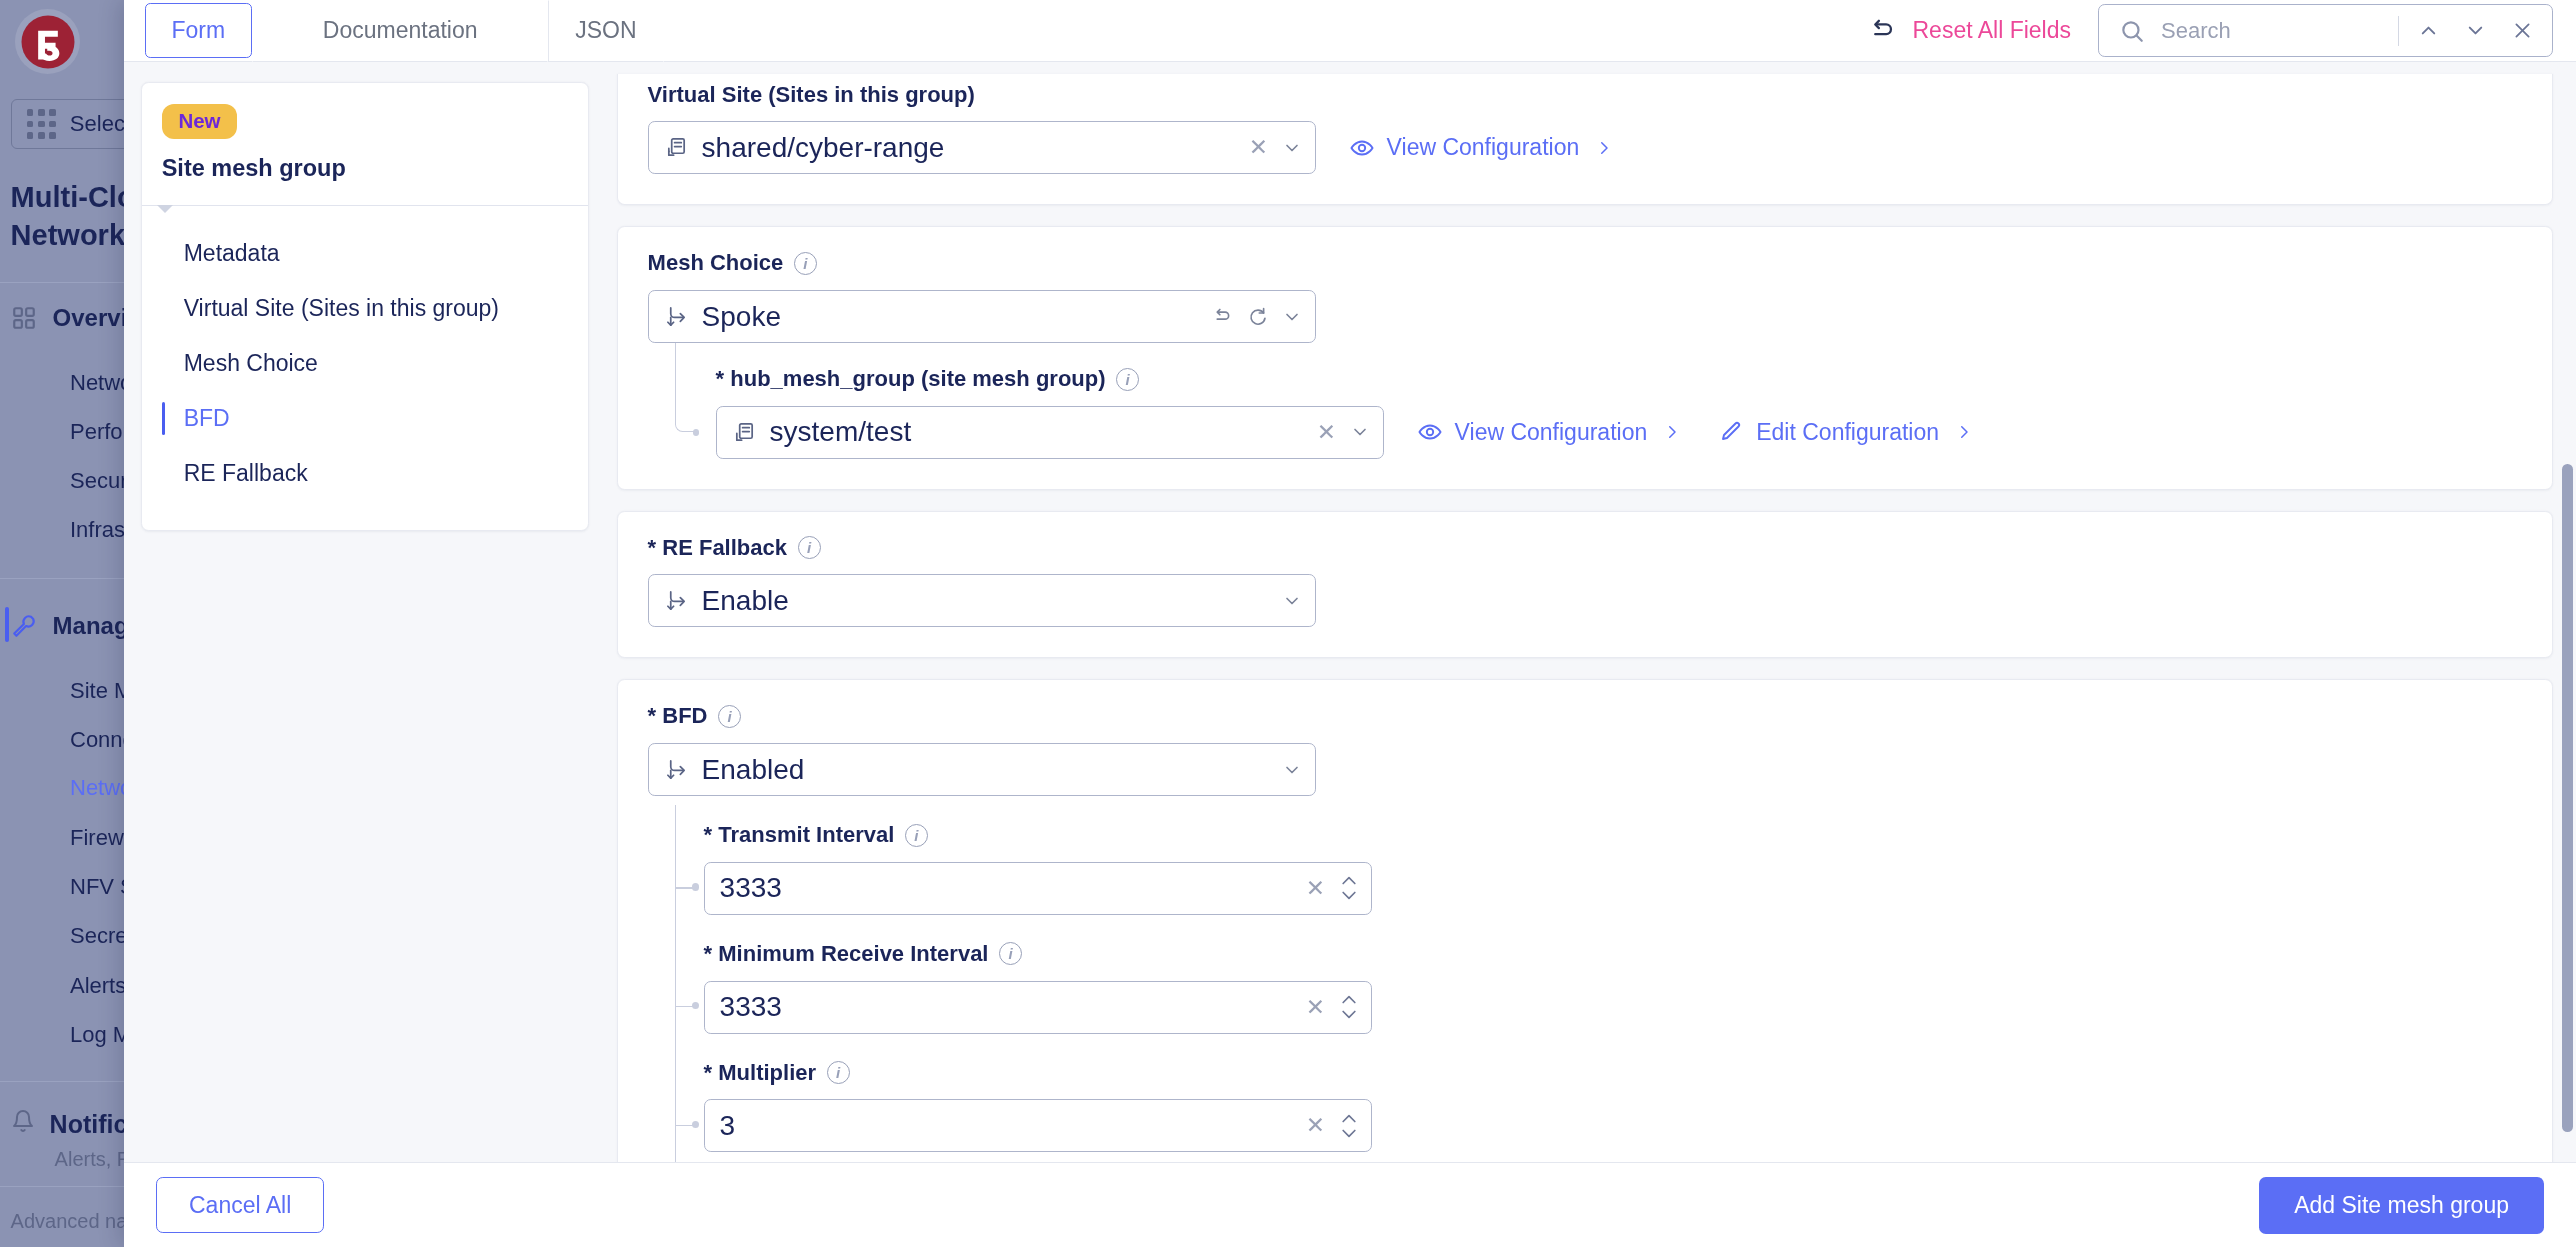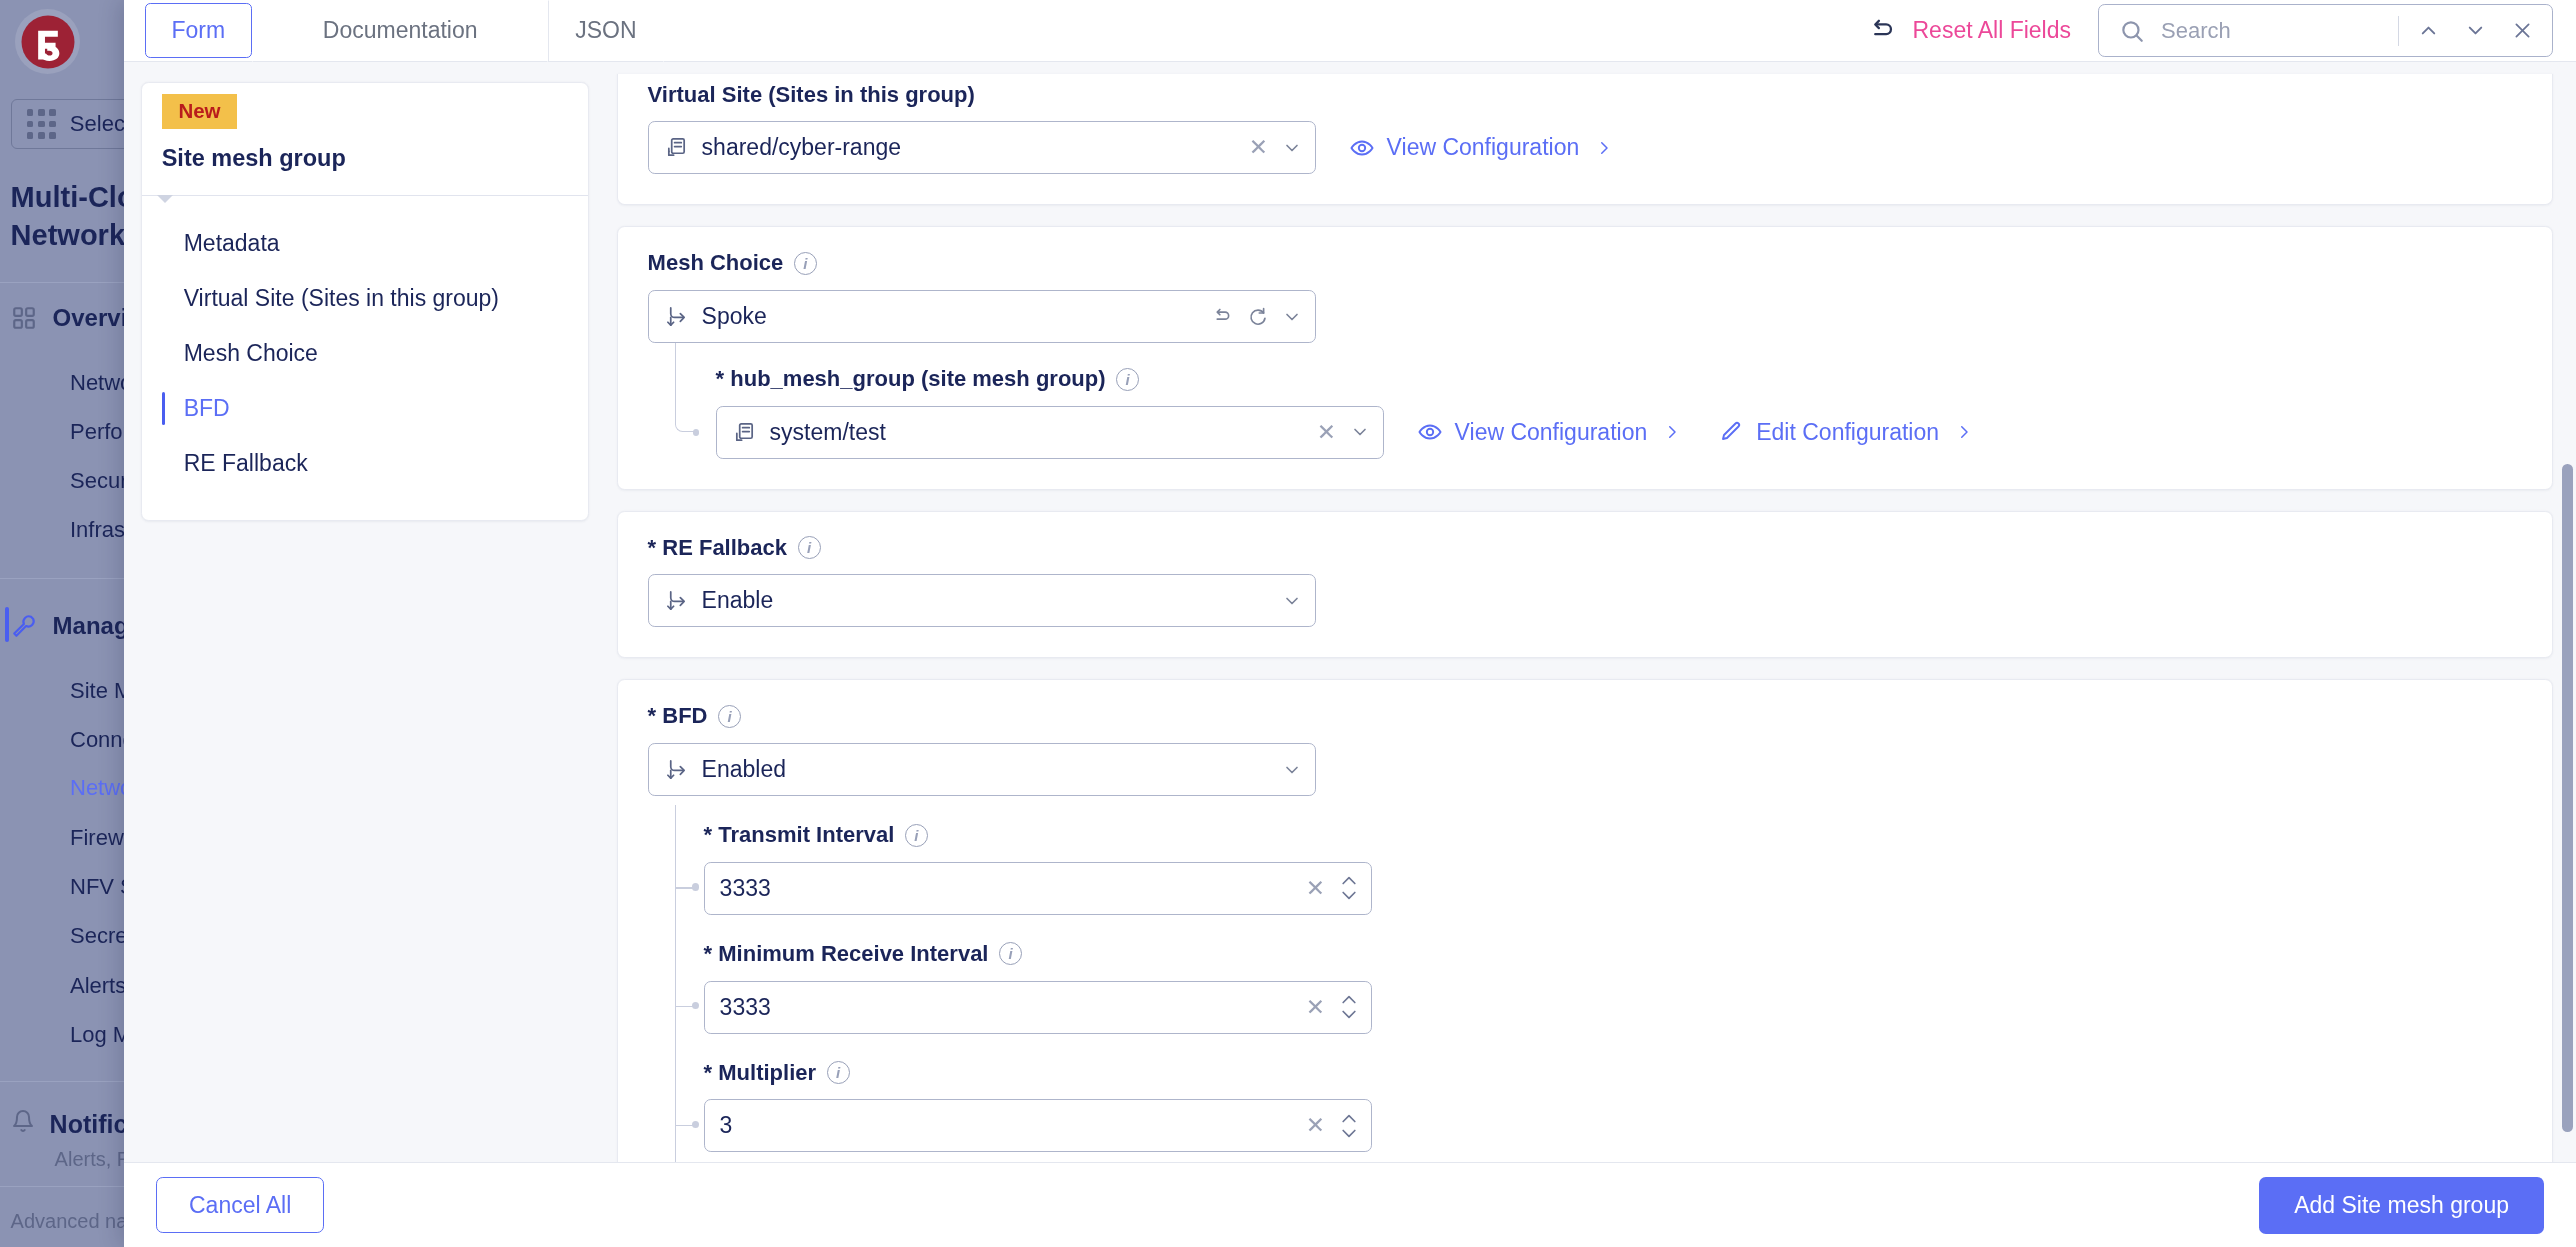--- a/index.html
+++ b/index.html
@@ -113,23 +113,23 @@
   
   #form-nav {
     width: 482px; flex: 0 0 482px; padding: 20px 16.7px 0 16.7px;
   }
   #form-nav-card {
     background: #fff; border-radius: 7.6px; border: 0.8px solid #e8eaf1;
     box-shadow: 0 0.8px 2.3px rgba(25,30,70,.06);
     padding: 0 0 29px 0; overflow: hidden;
   }
   .badge-new {
-    display: inline-block; margin: 11px 0 0 20px;
-    background: #f3c04a; color: #b91c1c; font-size: 20.5px; font-weight: bold;
-    border-radius: 0; padding: 5.3px 16.7px;
+    display: inline-block; margin: 21px 0 0 20px;
+    background: #f3c04a; color: #6d28d9; font-size: 20.5px; font-weight: bold;
+    border-radius: 12px; padding: 5.3px 16.7px;
   }
   .smg-title { margin: 16.7px 0 23px 20px; font-size: 23.5px; font-weight: bold; color: #1b2559; }
   .smg-sep { height: 0.8px; background: #e1e4ee; position: relative; }
   .smg-sep::after {
     content: ""; position: absolute; left: 15px; top: 0;
     border-left: 8.3px solid transparent; border-right: 8.3px solid transparent;
     border-top: 8.3px solid #cfd4e2;
   }
   .smg-list { padding-top: 20px; }
   .smg-item {
@@ -165,21 +165,21 @@
   }
 
   .row { display: flex; align-items: center; gap: 33px; }
 
   .ctl {
     height: 53px; border: 0.8px solid #aeb5cb; border-radius: 6.8px; background: #fff;
     display: flex; align-items: center; padding: 0 12px 0 15px; gap: 12px;
   }
   .ctl.w-big { width: 668px; }
   .ctl.w-mid { width: 668px; align-items: center; }
-  .ctl .val { font-size: 23px; color: #1b2559; flex: 1; white-space: nowrap; overflow: hidden; }
+  .ctl .val { font-size: 28px; color: #1b2559; flex: 1; white-space: nowrap; overflow: hidden; }
   .ctl .lead-icon { width: 26px; height: 26px; display: flex; align-items: center; justify-content: center; color: #5a6punk; color: #5a6485; flex: 0 0 26px; }
   .ctl .tail { display: flex; align-items: center; gap: 13.7px; color: #8d95ad; }
   .tail-x { font-size: 23px; color: #9aa1b6; }
   .chev { width: 21px; height: 21px; color: #7b8399; display:flex; align-items:center; justify-content:center; }
 
   .link-action {
     display: flex; align-items: center; gap: 12px;
     font-size: 23px; color: #5b6ef5; white-space: nowrap;
   }
   .link-action .licon { width: 26px; height: 26px; display:flex; align-items:center; justify-content:center; }

